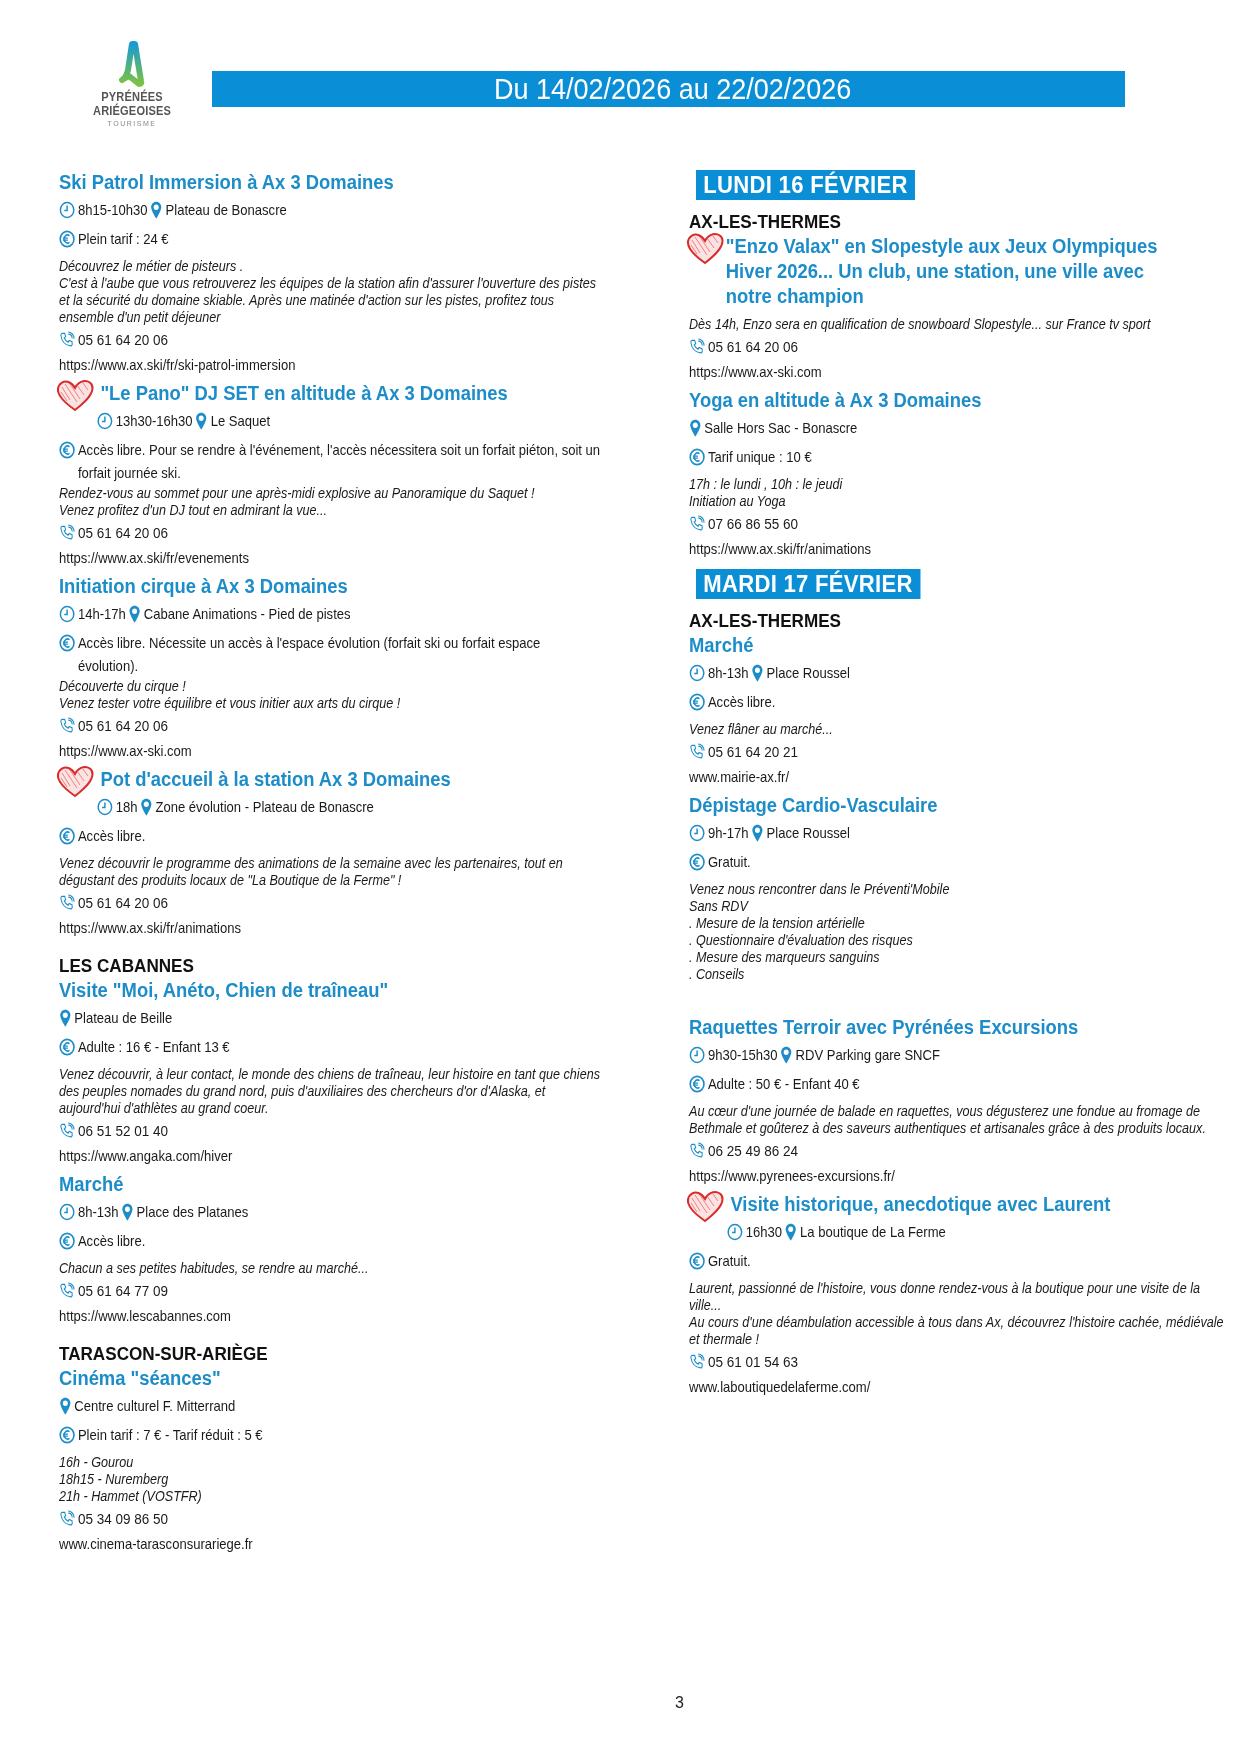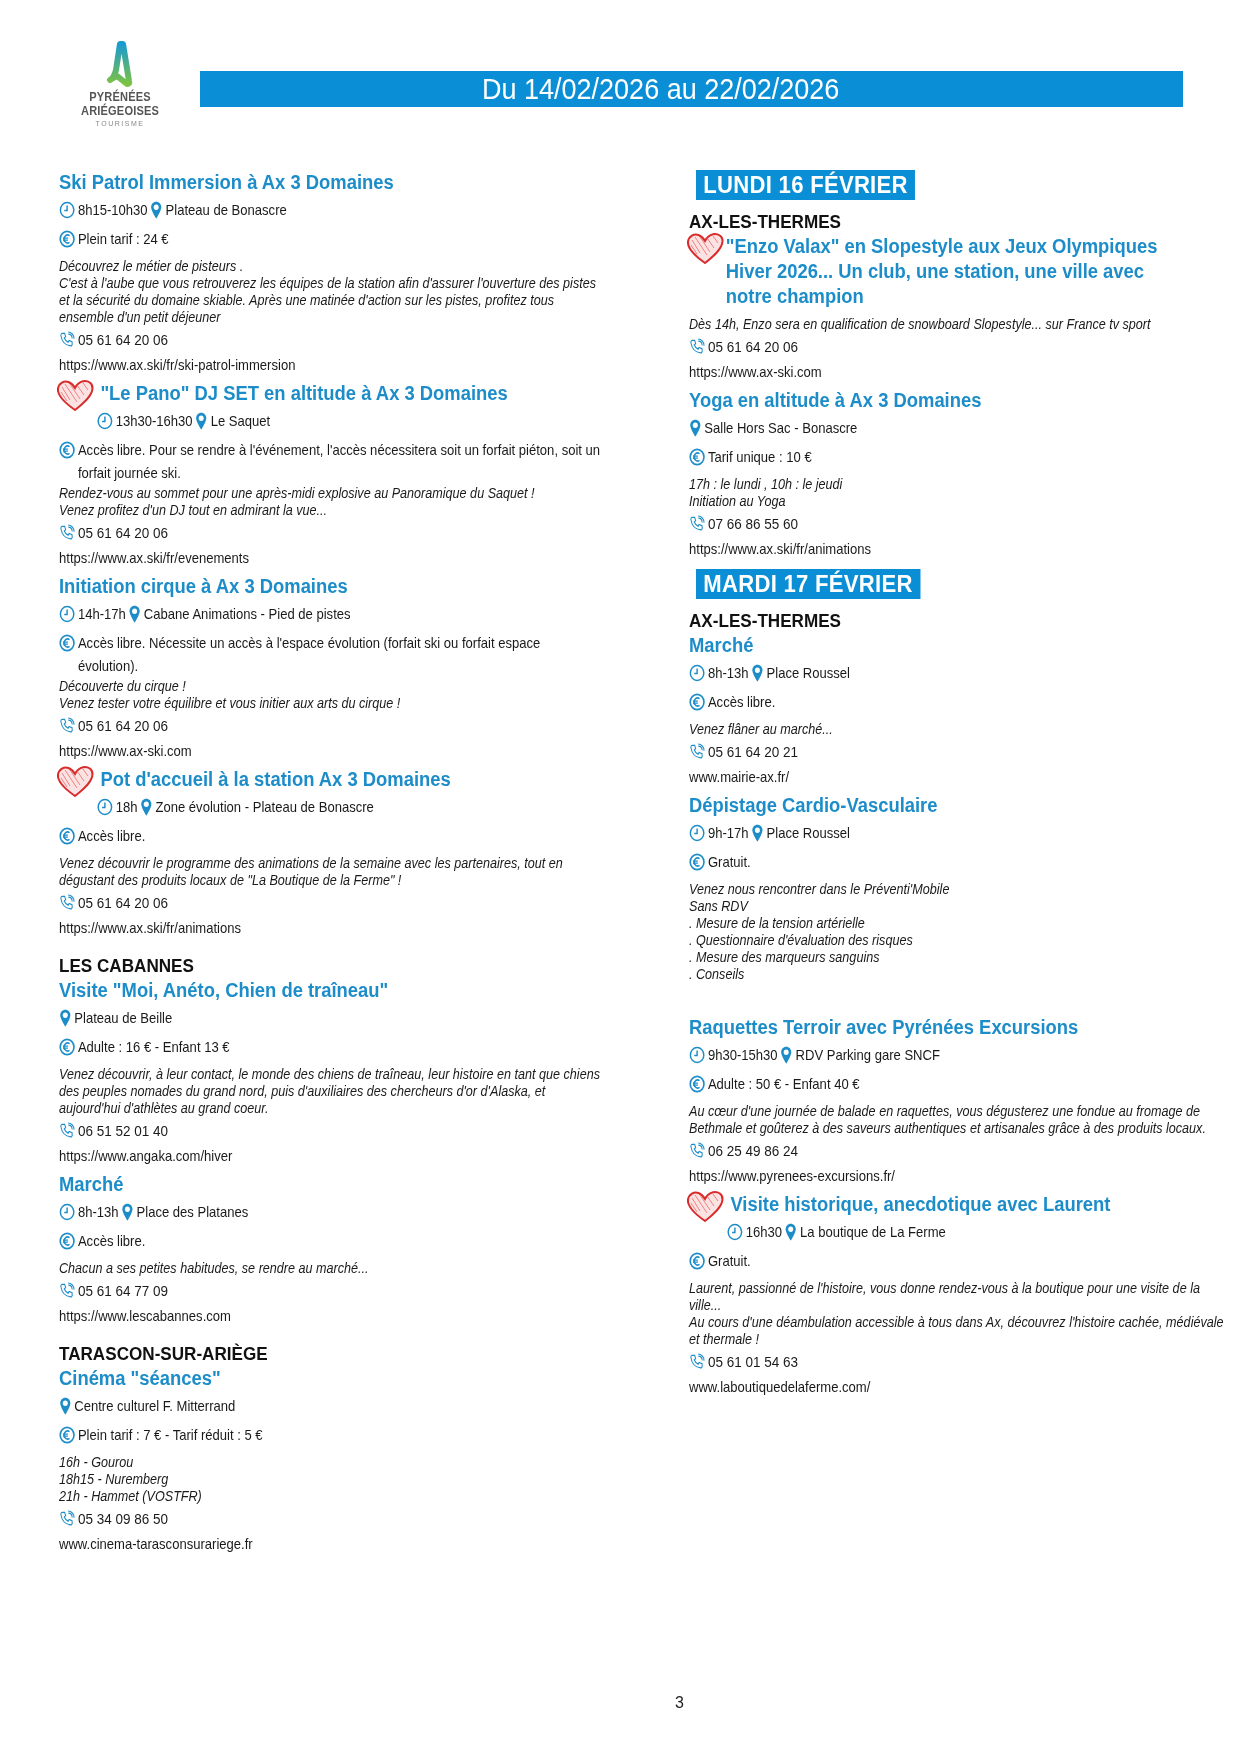--- a/index.html
+++ b/index.html
@@ -1,24 +1,24 @@
 <!DOCTYPE html>
 <html><head>
 <meta charset="utf-8">
 <style>
   * { box-sizing: border-box; margin: 0; padding: 0; }
   html, body { width: 1241px; height: 1754px; background: #ffffff; overflow: hidden; }
   body { position: relative; font-family: "Liberation Sans", "DejaVu Sans", sans-serif; color: #1a1a1a; }
 
-  .logo { position: absolute; left: 70px; top: 40px; width: 100px; text-align: center; }
+  .logo { position: absolute; left: 82px; top: 40px; width: 100px; text-align: center; }
   .logo svg { display: block; margin: 0 auto; }
   .logo .l1, .logo .l2 { font-family: "Liberation Sans", sans-serif; font-weight: bold; color: #555; font-size: 13px; line-height: 14px; letter-spacing: 0.2px; transform: scaleX(0.85); }
   .logo .l3 { font-size: 7px; color: #888; letter-spacing: 1.5px; margin-top: 2px; }
 
-  .date-bar { position: absolute; left: 200px; top: 71px; width: 983px; height: 36px; background: #0a8fd6; }
+  .date-bar { position: absolute; left: 212px; top: 71px; width: 913px; height: 36px; background: #0a8fd6; }
   .date-bar span { position: absolute; left: 282px; top: 1px; color: #fff; font-size: 30px; line-height: 34px; font-family: "Liberation Sans", sans-serif; transform: scaleX(0.9); transform-origin: left center; white-space: nowrap; }
 
   .col { position: absolute; top: 170px; width: 545px; }
   .col.left { left: 59px; }
   .col.right { left: 689px; }
 
   .day-badge { display: inline-block; background: #0a8fd6; color: #fff; font-weight: bold; font-size: 24px; line-height: 30px; padding: 0 8px; margin-left: 7px; margin-bottom: 10px; letter-spacing: 0.3px; transform: scaleX(0.92); transform-origin: left center; }
   .city { font-weight: bold; font-size: 19px; line-height: 24px; color: #111; margin-top: 4px; transform: scaleX(0.9); transform-origin: left center; white-space: nowrap; }
 
   .event { position: relative; }

